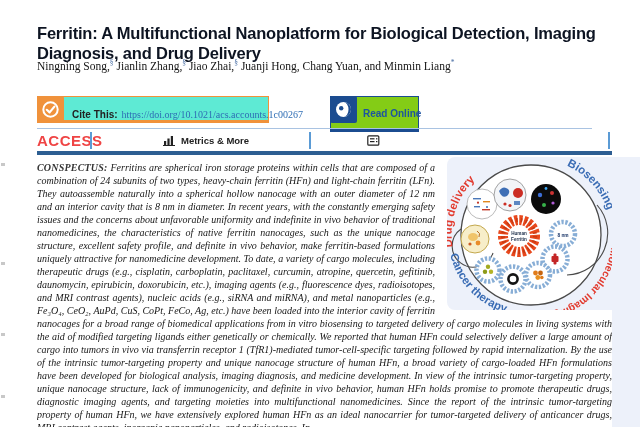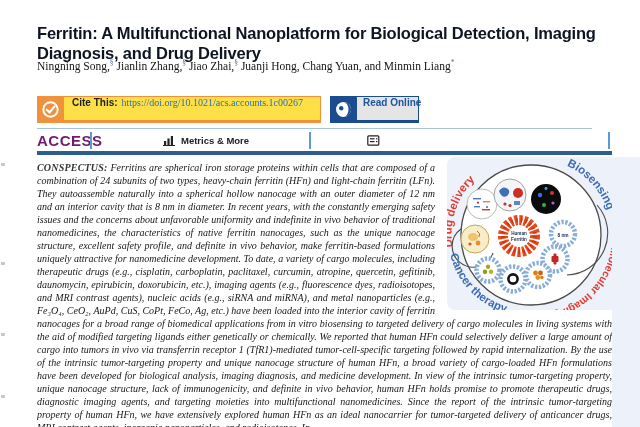--- a/index.html
+++ b/index.html
@@ -13,48 +13,48 @@
     font-family:"Liberation Sans", sans-serif;font-weight:700;
     font-size:16.5px;line-height:19.5px;letter-spacing:-0.2px;color:#0d1422;
   }
   .authors{
     position:absolute;left:37px;top:58px;width:570px;
     font-size:11.5px;color:#141414;
   }
   .authors sup{font-size:7.5px;color:#4a6fa5;}
   
   .cite-box{
-    position:absolute;left:37px;top:96px;height:27px;width:284px;
+    position:absolute;left:37px;top:96px;height:27px;width:232px;
     border:1px solid #f0923b;border-bottom:3px solid #f0923b;
-    display:flex;align-items:flex-start;background:#fde047;box-sizing:border-box;
+    display:flex;align-items:flex-end;background:#5eead4;box-sizing:border-box;
   }
   .cite-icon{
     position:absolute;left:-1px;top:-1px;width:27px;height:27px;background:#f0923b;
     display:flex;align-items:center;justify-content:center;border-radius:2px;
   }
   .cite-text{margin-left:34px;font-family:"Liberation Sans", sans-serif;font-size:10px;font-weight:700;color:#222;white-space:nowrap;}
   .doi-link{font-weight:400;color:#2e6db4;text-decoration:none;margin-left:4px;font-size:10px;}
   .read-box{
-    position:absolute;left:330px;top:96px;height:27px;width:89px;
+    position:absolute;left:330px;top:96px;height:36px;width:89px;
     border:1px solid #1b4c90;border-bottom:3px solid #1b4c90;
-    display:flex;align-items:flex-start;background:#e5e5e5;box-sizing:border-box;cursor:pointer;
+    display:flex;align-items:center;background:#84cc16;box-sizing:border-box;cursor:pointer;
   }
   .read-icon{
     position:absolute;left:-1px;top:-1px;width:27px;height:27px;background:#1b4c90;
     display:flex;align-items:center;justify-content:center;border-radius:2px;
   }
   .read-label{margin-left:32px;font-family:"Liberation Sans", sans-serif;font-size:10px;font-weight:700;color:#1d54a0;white-space:nowrap;}
   
   .access-topline{position:absolute;left:37px;top:128px;width:555px;height:1px;background:#a9c3e2;}
   .access-row{
     position:absolute;left:37px;top:131px;width:575px;height:20px;
     font-family:"Liberation Sans", sans-serif;
   }
   .access-label{
-    position:absolute;left:0;top:1px;font-size:15px;font-weight:700;color:#701a75;letter-spacing:0.5px;cursor:pointer;
+    position:absolute;left:0;top:1px;font-size:15px;font-weight:700;color:#ef4444;letter-spacing:0.5px;cursor:pointer;
   }
   .vbar{position:absolute;top:1px;width:2px;height:17px;background:#5b9bd5;}
   .seg{
     position:absolute;top:4px;font-size:9.5px;font-weight:700;color:#222;
     display:flex;align-items:center;gap:5px;cursor:pointer;white-space:nowrap;justify-content:center;
   }
   .thick-rule{position:absolute;left:37px;top:151px;width:575px;height:4px;background:#2d5e92;}
   
   .conspectus{
     position:absolute;left:37px;top:161px;width:575px;height:266px;

